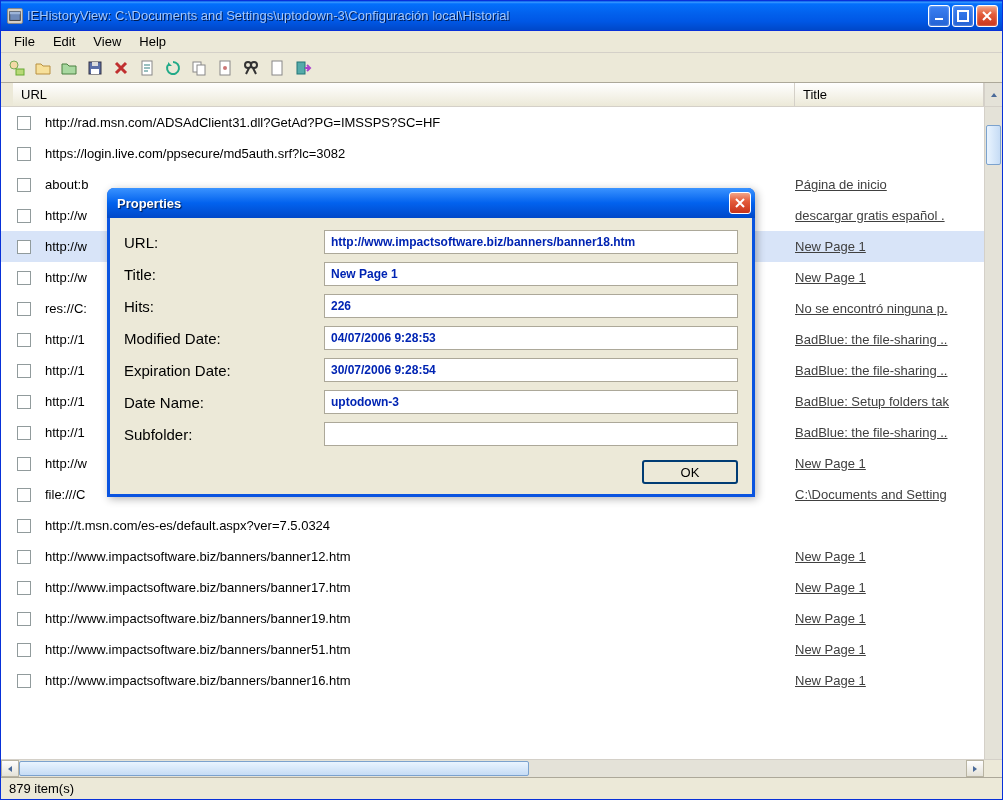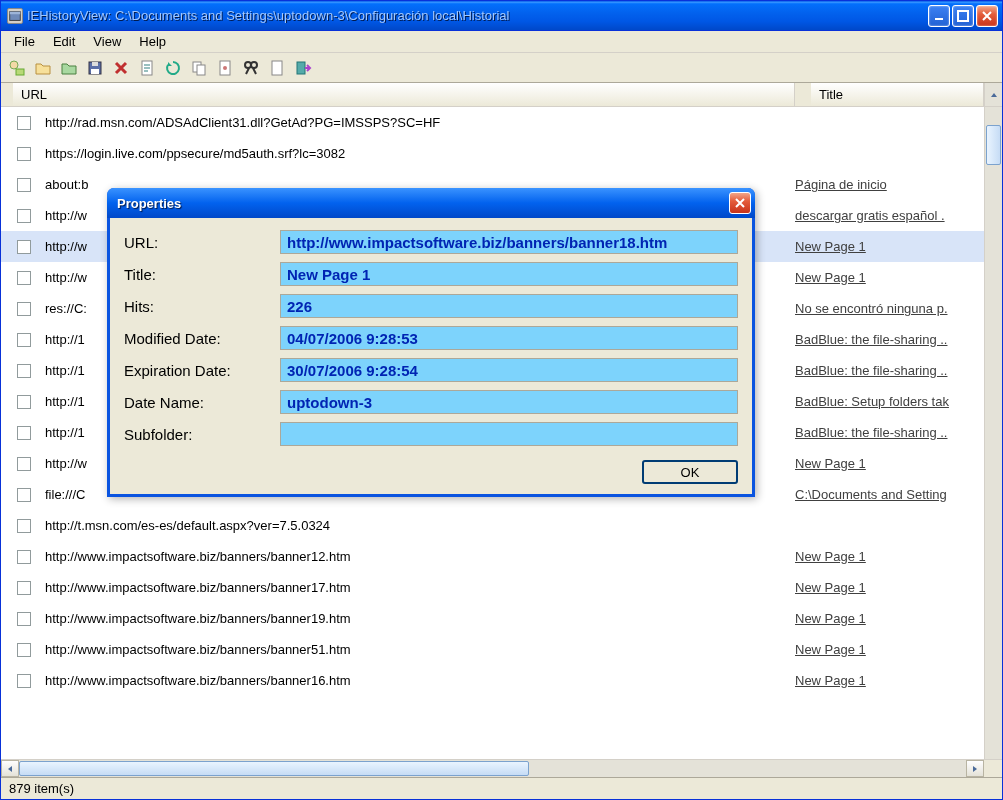--- a/index.html
+++ b/index.html
@@ -20,21 +20,21 @@
 .menubar .menu-item { padding:2px 9px; cursor:pointer; }
 
 .toolbar { height:30px; background:#ece9d8; display:flex; align-items:center; padding:0 4px; gap:2px; border-bottom:1px solid #aca899;}
 .tb-btn { width:24px; height:24px; display:flex; align-items:center; justify-content:center; border:1px solid transparent; border-radius:3px; cursor:pointer; }
 .tb-btn svg { width:18px; height:18px; }
 
 .content { flex:1; background:#fff; position:relative; overflow:hidden; }
 .header-row { height:24px; background:#ece9d8; display:flex; border-bottom:1px solid #d4d0c8; position:relative;}
 .header-cell { padding:4px 8px; border-right:1px solid #d4d0c8; background:linear-gradient(to bottom,#fff 0%,#ece9d8 100%);}
 .header-url { flex:0 0 782px;margin-left:12px;}
-.header-title { flex:1;margin-left:16px;}
+.header-title { flex:1;}
 .header-scroll { width:18px; background:#e4e2d8; display:flex; align-items:center; justify-content:center; border-left:1px solid #d4d0c8;}
 .list { position:absolute; top:24px; left:0; right:18px; bottom:0; overflow:hidden; }
 .row { display:flex; align-items:center; height:31px; padding-left:16px;}
 .row.selected { background:#d8e4f8; }
 .row .chk { width:14px; height:14px; border:1px solid #919b9c; background:#fff; margin-right:14px; flex-shrink:0; cursor:pointer;}
 .row .url-cell { flex:0 0 738px; white-space:nowrap; overflow:hidden; color:#000;}
 .row .title-cell { flex:1; white-space:nowrap; overflow:hidden; color:#404040; padding-left:12px;text-decoration:underline;}
 .vscroll { position:absolute; top:24px; right:0; width:18px; bottom:0; background:#e4e2d8; border-left:1px solid #d4d0c8;}
 .vscroll .thumb { position:absolute; top:18px; left:1px; right:1px; height:40px; background:linear-gradient(to right,#e9f4ff,#c6dcf5); border:1px solid #7ba2ce; border-radius:2px; cursor:pointer;}
 
@@ -47,21 +47,21 @@
 .status { height:22px; background:#ece9d8; padding:3px 8px; border-top:1px solid #aca899;}
 
 
 .dialog { position:absolute; top:188px; left:107px; width:648px; background:#ece9d8; border:3px solid #0a54e0; border-radius:7px 7px 0 0; box-shadow:2px 2px 8px rgba(0,0,0,.3);}
 .dialog .dlg-title { height:30px; margin:-3px -3px 0 -3px; border-radius:7px 7px 0 0; background:linear-gradient(to bottom,#3a93ff 0%,#0262ee 50%,#0048c9 100%); color:#fff; display:flex; align-items:center; padding:0 4px 0 10px; font-weight:bold; font-size:15px; text-shadow:1px 1px 1px #001a4d;}
 .dialog .dlg-title span { flex:1;}
 .dialog .dlg-close { width:22px; height:22px; background:linear-gradient(to bottom,#f1a689,#e45d3c 40%,#c8331a); border:1px solid #fff; border-radius:3px; display:flex; align-items:center; justify-content:center; cursor:pointer;}
 .dlg-body { padding:12px 14px 10px 14px;}
 .dlg-row { display:flex; align-items:center; margin-bottom:8px;}
 .dlg-label { width:156px; font-weight:normal; font-size:15px;}
-.dlg-value { flex:1; height:24px; background:#7dd3fc; border:1px solid #aca899; padding:2px 6px; color:#0024b3; font-weight:bold; font-size:15px; display:flex; align-items:center;}
+.dlg-value { flex:1; height:24px; background:#ffffff; border:1px solid #aca899; padding:2px 6px; color:#0024b3; font-weight:bold; font-size:12px; display:flex; align-items:center;margin-left:44px;}
 .dlg-footer { display:flex; justify-content:flex-end; padding-top:6px;}
 .dlg-ok { width:96px; height:24px; background:#ece9d8; border:2px solid #003c74; border-radius:3px; cursor:pointer; font-size:13px;}
 </style>
 </head>
 <body>
 
 <div class="window">
 
   <div class="titlebar">
     <span class="app-icon">

